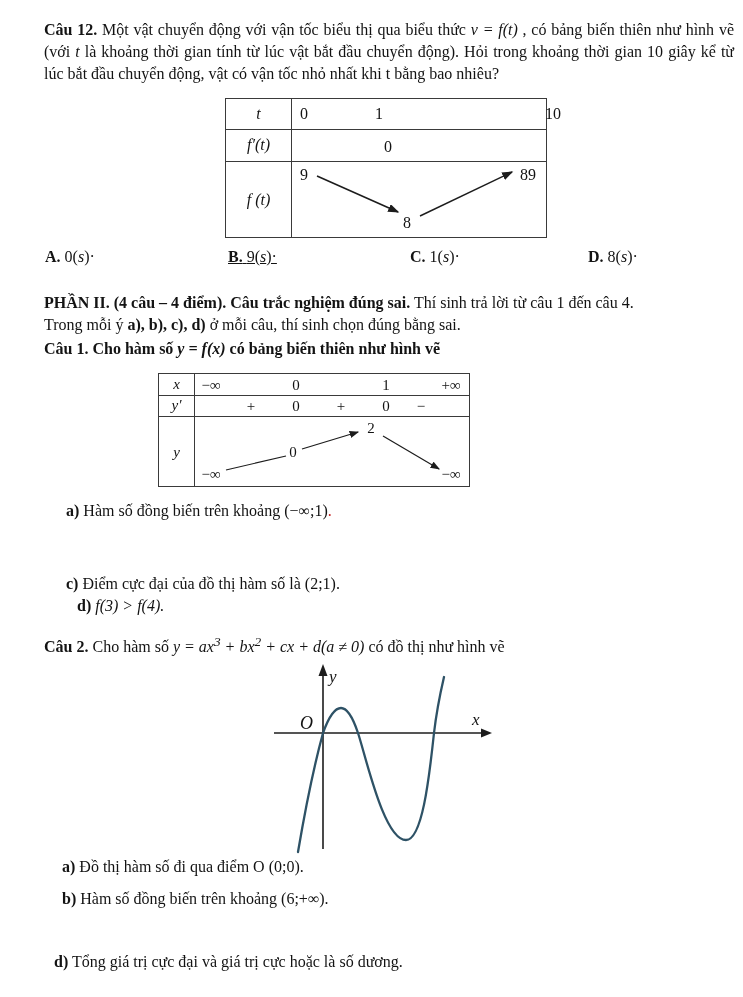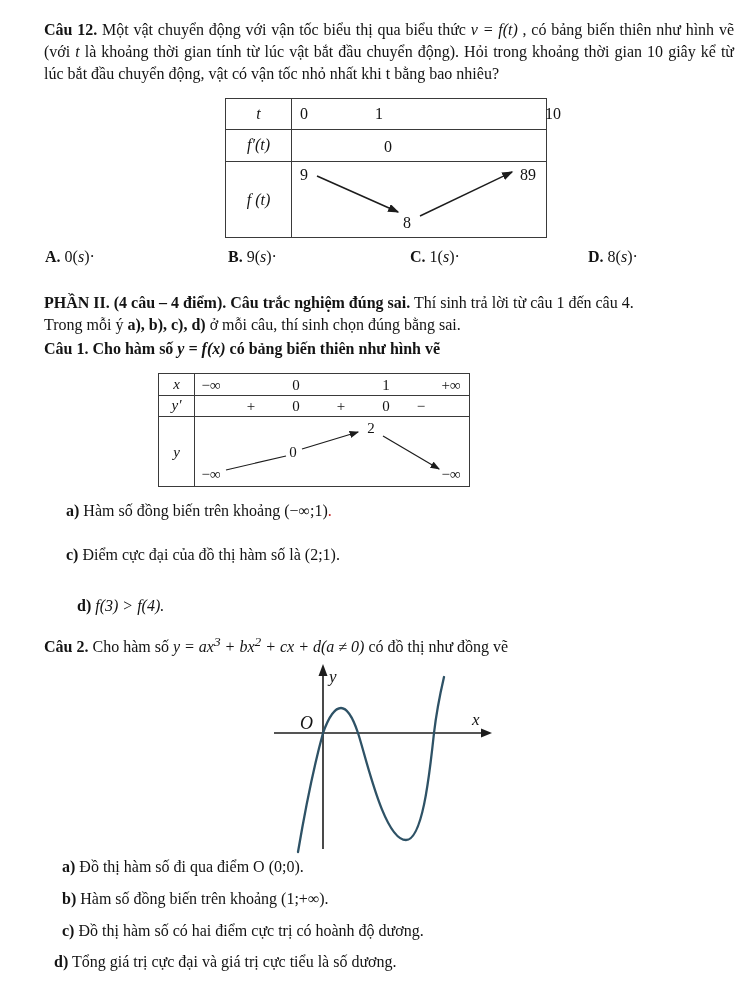--- a/index.html
+++ b/index.html
@@ -64,21 +64,21 @@
         <marker id="ah1" markerWidth="9" markerHeight="8" refX="7" refY="3" orient="auto">
           <path d="M0,0 L8,3 L0,6 z" fill="#1c1c1c"></path>
         </marker>
       </defs>
       <line x1="26" y1="15" x2="107" y2="51" stroke="#1c1c1c" stroke-width="1.4" marker-end="url(#ah1)"></line>
       <line x1="129" y1="55" x2="221" y2="11" stroke="#1c1c1c" stroke-width="1.4" marker-end="url(#ah1)"></line>
     </svg>
   </div>
 
   <span class="choice" style="left:45px;"><b>A.</b> <span>0(</span><span class="i">s</span><span>)·</span></span>
-  <span class="choice" style="left:228px;"><b>B.</b> <span>9(</span><span class="i">s</span><span>)·</span></span>
+  <span class="choice" style="left:228px;text-decoration:underline;"><b>B.</b> <span>9(</span><span class="i">s</span><span>)·</span></span>
   <span class="choice" style="left:410px;"><b>C.</b> <span>1(</span><span class="i">s</span><span>)·</span></span>
   <span class="choice" style="left:588px;"><b>D.</b> <span>8(</span><span class="i">s</span><span>)·</span></span>
 
   <div class="abs line" style="left:44px;top:292px;"><b>PHẦN II. (4 câu – 4 điểm). Câu trắc nghiệm đúng sai.</b><span> Thí sinh trả lời từ câu 1 đến câu 4.</span></div>
   <div class="abs line" style="left:44px;top:314px;"><span>Trong mỗi ý </span><b>a), b), c), d)</b><span> ở mỗi câu, thí sinh chọn đúng bằng sai.</span></div>
 
   <div class="abs line" style="left:44px;top:338px;font-weight:bold;"><b>Câu 1.</b><span> Cho hàm số </span><span class="i">y = f(x)</span><span> có bảng biến thiên như hình vẽ</span></div>
 
   <div class="abs tbl tbl2">
     <div class="vline" style="left:35px;"></div>
@@ -117,37 +117,36 @@
           <path d="M0,0 L8,3 L0,6 z" fill="#1c1c1c"></path>
         </marker>
       </defs>
       <line x1="32" y1="54" x2="92" y2="40" stroke="#1c1c1c" stroke-width="1.2"></line>
       <line x1="108" y1="33" x2="164" y2="16" stroke="#1c1c1c" stroke-width="1.2" marker-end="url(#ah2)"></line>
       <line x1="189" y1="20" x2="245" y2="53" stroke="#1c1c1c" stroke-width="1.2" marker-end="url(#ah2)"></line>
     </svg>
   </div>
 
   <div class="abs line" style="left:66px;top:500px;"><b>a)</b><span> Hàm số đồng biến trên khoảng </span><span>(−∞;1)</span><span class="red">.</span></div>
-  <div class="abs line" style="left:66px;top:544px;font-family:Liberation Serif, serif;"><b>c)</b><span> Điểm cực đại của đồ thị hàm số là </span><span>(2;1)</span><span>.</span></div>
+  <div class="abs line" style="left:66px;top:573px;font-family:Liberation Serif, serif;"><b>c)</b><span> Điểm cực đại của đồ thị hàm số là </span><span>(2;1)</span><span>.</span></div>
   <div class="abs line" style="left:77px;top:595px;"><b>d)</b><span> </span><span class="i">f(3) &gt; f(4).</span></div>
 
-  <div class="abs line" style="left:44px;top:631px;"><b>Câu 2.</b><span>  Cho hàm số </span><span class="i"><span>y = ax</span><sup>3</sup><span> + bx</span><sup>2</sup><span> + cx + d(a ≠ 0)</span></span><span> có đồ thị như đồng vẽ</span></div>
+  <div class="abs line" style="left:44px;top:631px;"><b>Câu 2.</b><span>  Cho hàm số </span><span class="i"><span>y = ax</span><sup>3</sup><span> + bx</span><sup>2</sup><span> + cx + d(a ≠ 0)</span></span><span> có đồ thị như hình vẽ</span></div>
 
   <svg class="abs" style="left:270px;top:658px;" width="270" height="200" viewBox="0 0 270 200">
 
     <line x1="4" y1="75" x2="215" y2="75" stroke="#1c1c1c" stroke-width="1.6"></line>
     <polygon points="211,70.5 222,75 211,79.5" fill="#1c1c1c"></polygon>
     <line x1="53" y1="191" x2="53" y2="14" stroke="#1c1c1c" stroke-width="1.6"></line>
     <polygon points="48.5,18 53,6 57.5,18" fill="#1c1c1c"></polygon>
 
     <text x="202" y="67" font-size="17" font-style="italic" fill="#131313">x</text>
     <text x="59" y="24" font-size="17" font-style="italic" fill="#131313">y</text>
     <text x="30" y="71" font-size="18" font-style="italic" fill="#131313">O</text>
 
     <path d="M 28 194 C 38 135, 47 97, 53 75 C 58 61, 64 50, 71 50 C 78 50, 84 63, 88 75 C 96 99, 114 182, 136 182 C 152 182, 159 122, 164 75 C 167 49, 171 32, 174 19" fill="none" stroke="#2e5266" stroke-width="2.3" stroke-linecap="round"></path>
   </svg>
 
   <div class="abs line" style="left:62px;top:856px;"><b>a)</b><span> Đồ thị hàm số đi qua điểm O (0;0).</span></div>
-  <div class="abs line" style="left:62px;top:888px;"><b>b)</b><span> Hàm số đồng biến trên khoảng (1;+∞).</span></div>
-  <div class="abs line" style="left:62px;top:920px;"><b>c)</b><span> Đồ thị hàm số có hai điểm cực trị có hoành độ dương.</span></div>
-  <div class="abs line" style="left:54px;top:951px;"><b>d)</b><span> Tổng giá trị cực đại và giá trị cực tiểu là số dương.</span></div>
+  <div class="abs line" style="left:62px;top:888px;"><b>b)</b><span> Hàm số đồng biến trên khoảng (6;+∞).</span></div>
+  <div class="abs line" style="left:54px;top:951px;"><b>d)</b><span> Tổng giá trị cực đại và giá trị cực hoặc là số dương.</span></div>
 
 </div>
 
 </body></html>

